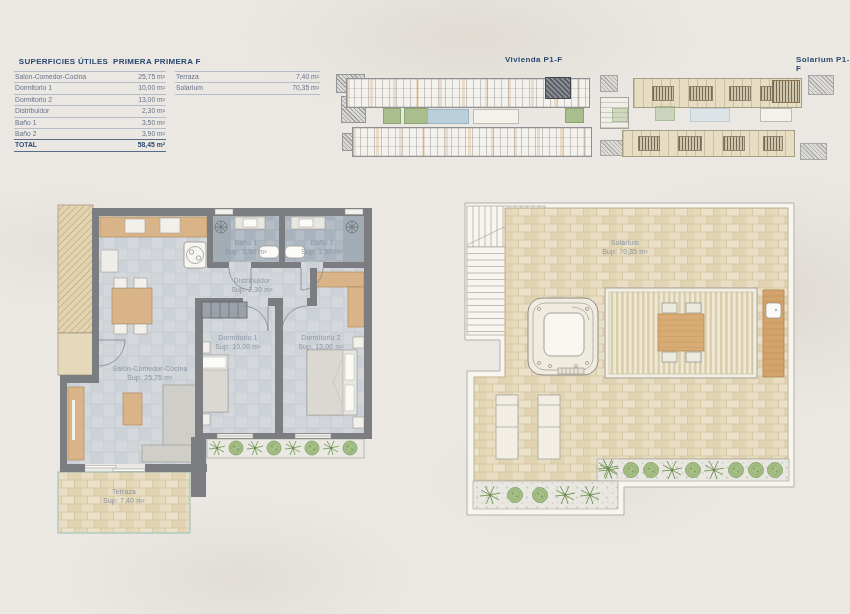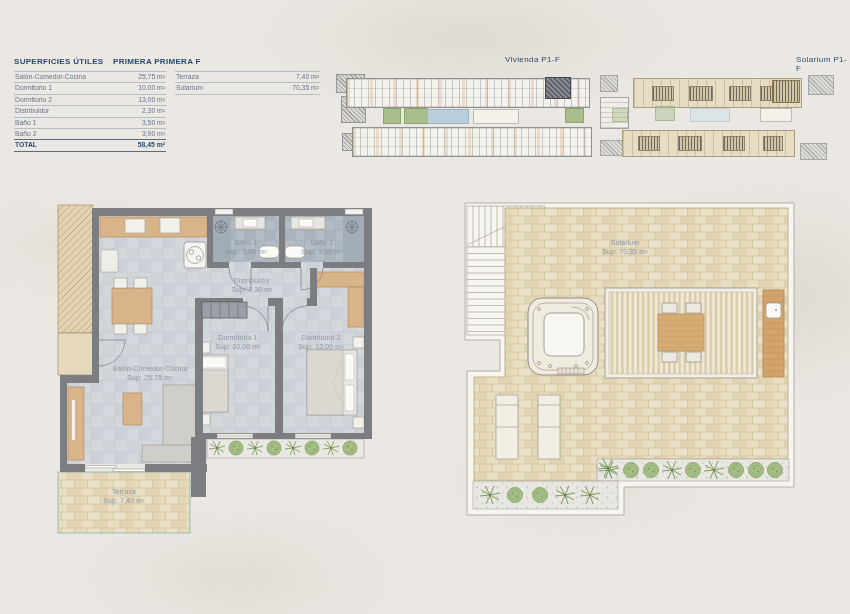--- a/index.html
+++ b/index.html
@@ -8,30 +8,30 @@
     background-color:#ebe8e3;
     background-image:
       radial-gradient(ellipse 320px 120px at 55% 6%, rgba(214,209,199,.55), transparent 70%),
       radial-gradient(ellipse 280px 170px at 90% 48%, rgba(213,208,198,.6), transparent 70%),
       radial-gradient(ellipse 240px 110px at 28% 94%, rgba(215,210,201,.5), transparent 70%),
       radial-gradient(ellipse 200px 90px at 68% 78%, rgba(216,211,202,.45), transparent 72%),
       radial-gradient(ellipse 180px 80px at 8% 40%, rgba(216,211,202,.4), transparent 72%);}
   .abs{position:absolute;}
   
   .surf-titles{display:flex;font-size:8px;font-weight:bold;color:#2b4a70;letter-spacing:.3px;margin-bottom:5px;}
-  .surf-titles .t1{width:99px;}
+  .surf-titles .t1{width:99px;text-align:center;}
   .surf-tables{display:flex;align-items:flex-start;}
   .surf-table{border-top:1px solid #b3bcc7;}
   .surf-table.main{width:152px;}
   .surf-table.extra{width:145px;margin-left:9px;}
   .srow{display:flex;justify-content:space-between;font-size:6.8px;color:#66748a;
         padding:2px 1px 1.6px 1px;border-bottom:1px solid #b3bcc7;line-height:1;}
   .srow .val{text-align:right;}
   .srow.total{color:#2b4a70;font-weight:bold;border-top:1px solid #5a6b85;border-bottom:1px solid #5a6b85;margin-top:-1px;}
-  .mm-title{position:absolute;font-size:8px;font-weight:normal;color:#2b4a70;letter-spacing:.4px;}
+  .mm-title{position:absolute;font-size:8px;font-weight:bold;color:#2b4a70;letter-spacing:.4px;}
   
   .mm-wing{position:absolute;background-color:#f4f2ec;
     background-image:
       repeating-linear-gradient(90deg, rgba(125,125,132,.38) 0 1px, transparent 1px 7px),
       repeating-linear-gradient(0deg, rgba(125,125,132,.22) 0 1px, transparent 1px 9px),
       repeating-linear-gradient(90deg, rgba(214,178,132,.35) 0 3px, transparent 3px 23px);
     border:1px solid #8f9094;}
   .mm-wing--tan{position:absolute;background-color:#e7ddc3;
     background-image:repeating-linear-gradient(90deg, rgba(148,133,103,.35) 0 1px, transparent 1px 9px);
     border:1px solid #a79d83;}

